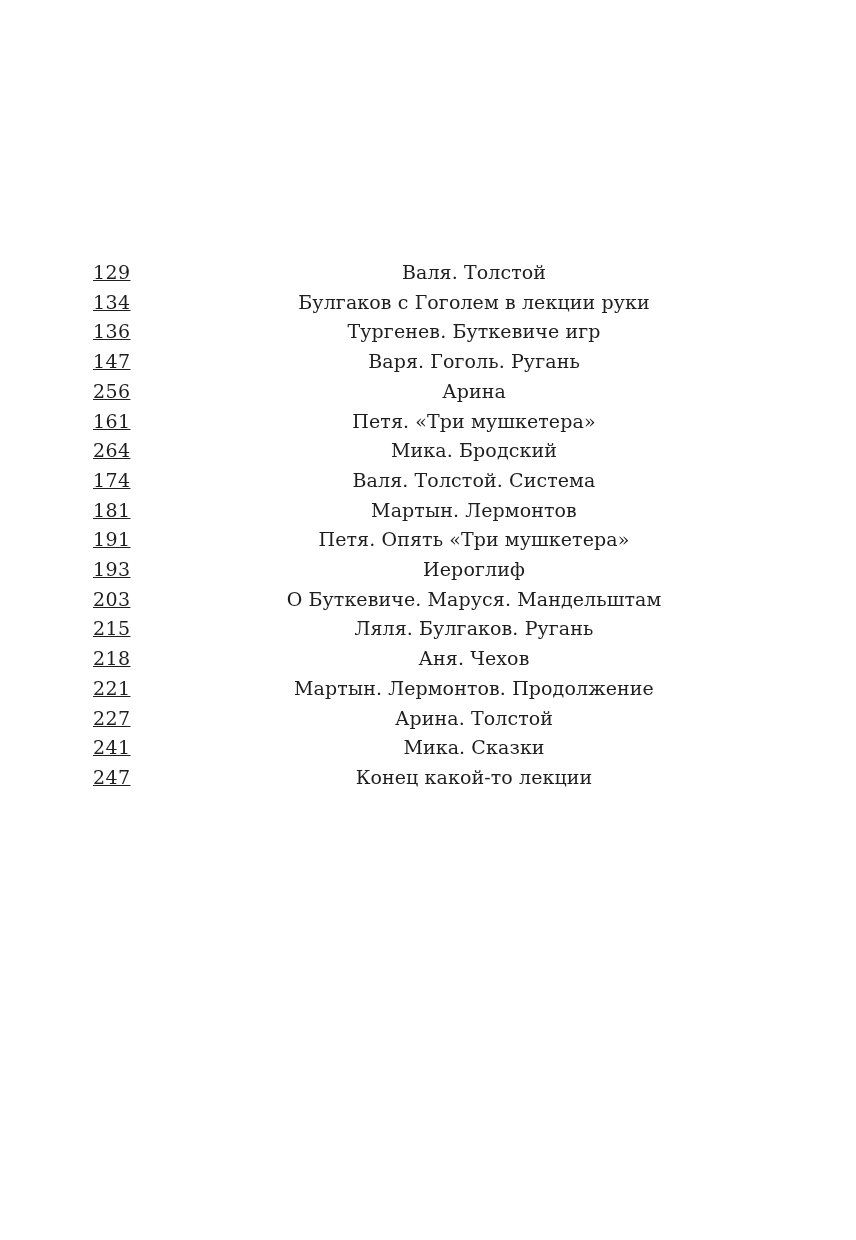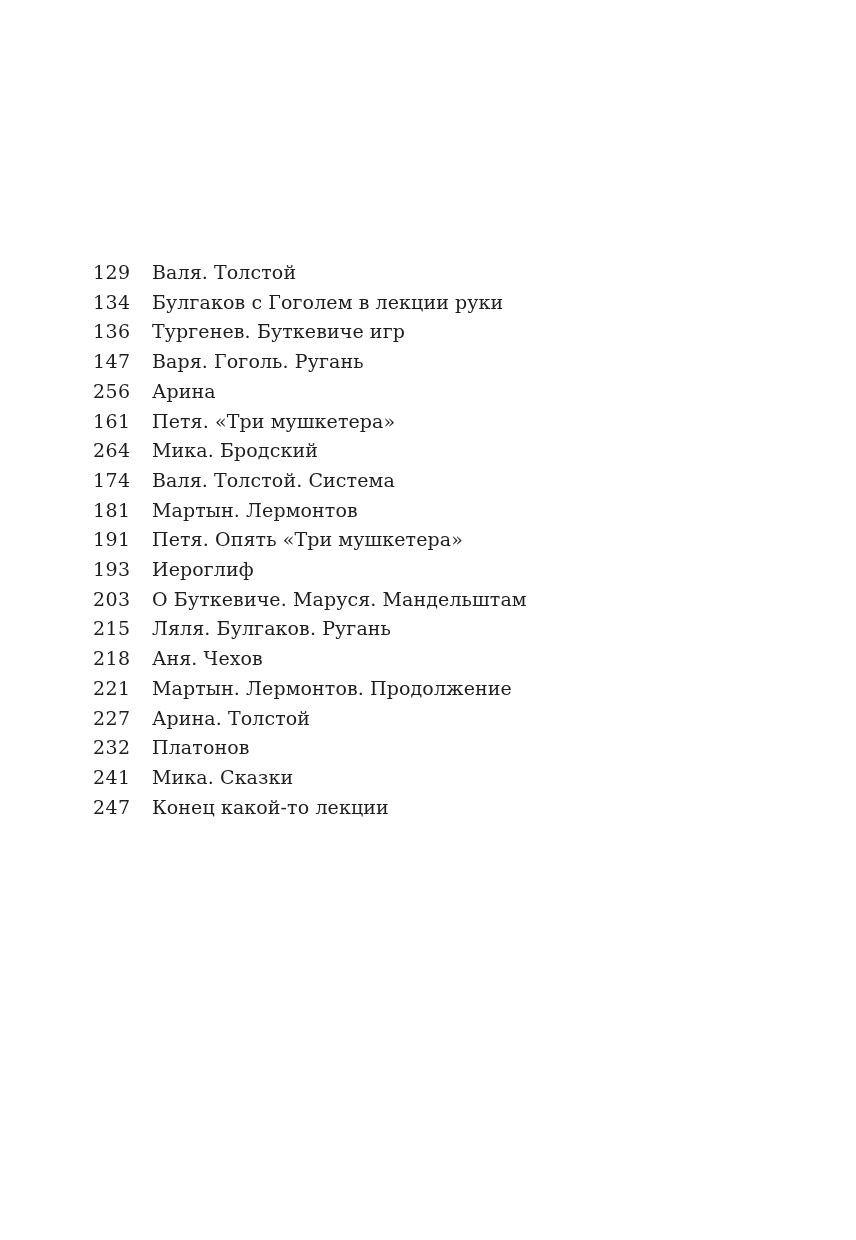--- a/index.html
+++ b/index.html
@@ -26,24 +26,26 @@
     align-items: baseline;
     line-height: 29.7px;
     font-size: 19px;
   }
   .toc-page {
     flex: 0 0 59px;
     width: 59px;
     
     font-feature-settings: "onum" 1;
     letter-spacing: 0.4px;
+    text-decoration: underline;
   }
   .toc-title {
     flex: 1 1 auto;
     letter-spacing: 0.1px;
+    text-align: center;
   }
 </style>
 </head>
 <body>
 
 <main>
   <section class="toc">
   <div class="toc-row">
     <span class="toc-page">129</span>
     <span class="toc-title">Валя. Толстой</span>
@@ -119,24 +121,20 @@
   <div class="toc-row">
     <span class="toc-page">221</span>
     <span class="toc-title">Мартын. Лермонтов. Продолжение</span>
   </div>
 
   <div class="toc-row">
     <span class="toc-page">227</span>
     <span class="toc-title">Арина. Толстой</span>
   </div>
 
-  <div class="toc-row">
-    <span class="toc-page">232</span>
-    <span class="toc-title">Платонов</span>
-  </div>
 
   <div class="toc-row">
     <span class="toc-page">241</span>
     <span class="toc-title">Мика. Сказки</span>
   </div>
 
   <div class="toc-row">
     <span class="toc-page">247</span>
     <span class="toc-title">Конец какой-то лекции</span>
   </div>

